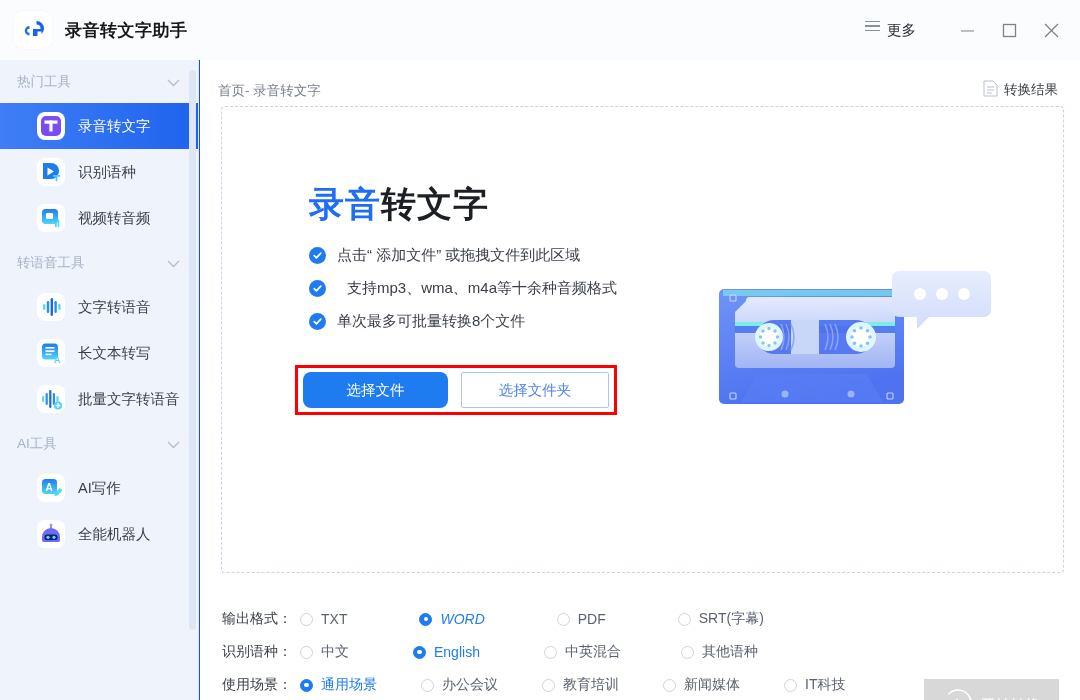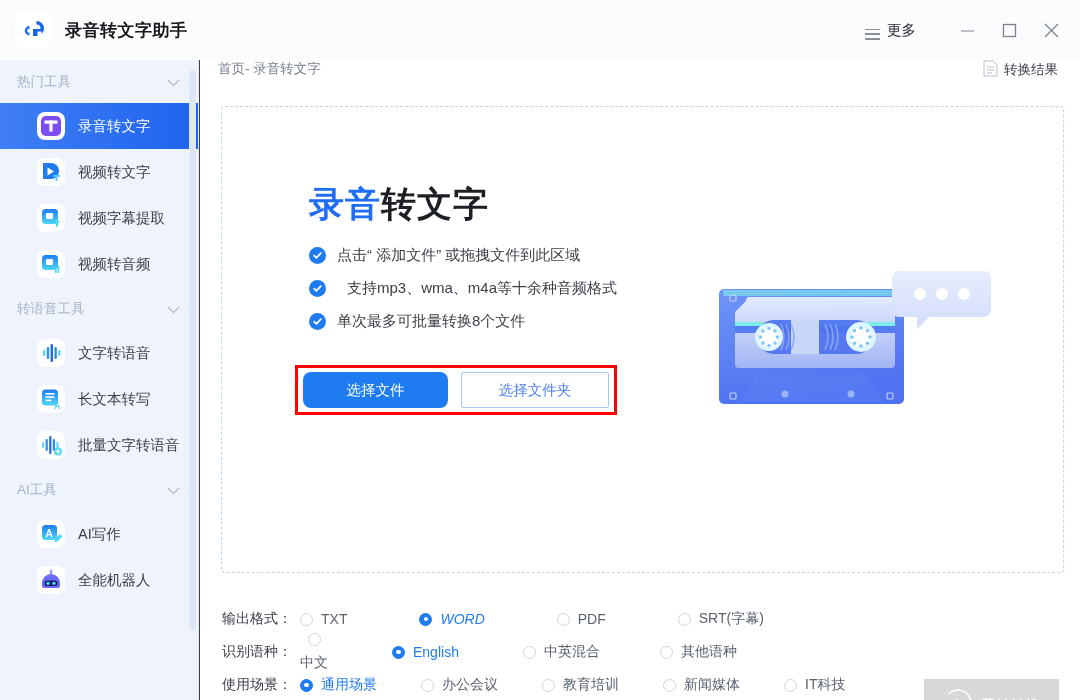--- a/index.html
+++ b/index.html
@@ -5,21 +5,21 @@
   * { box-sizing: border-box; margin: 0; padding: 0; }
   html, body {
     width: 1080px; height: 700px;
     font-family: "Liberation Sans", "DejaVu Sans", sans-serif;
     background: #ffffff;
     overflow: hidden;
   }
   .app {
     position: relative;
     width: 1080px; height: 700px;
-    background: #404040;
+    background: #1d4ed8;
   }
 
   
   .titlebar {
     position: absolute; top: 0; left: 0;
     width: 1080px; height: 60px;
     background: #fbfcfe;
     display: flex; align-items: center;
   }
   .logo-box {
@@ -40,21 +40,21 @@
   }
   .avatar {
     width: 31px; height: 31px; border-radius: 50%;
     background: #dbe7fb;
     display: flex; align-items: flex-end; justify-content: center;
     overflow: hidden;
     border: 2px solid #e8eefb;
   }
   .login-text { font-size: 14.5px; color: #2b2f36; }
   .more-wrap {
-    display: flex; align-items: flex-end; gap: 7px;
+    display: flex; align-items: flex-start; gap: 7px;
     margin-left: 118px;
   }
   .more-text { font-size: 14.5px; color: #2b2f36; }
   .hamburger { display: flex; flex-direction: column; gap: 3px; }
   .hamburger i { display: block; width: 15px; height: 1.6px; background: #8b9099; }
   .hamburger i:nth-child(2) { width: 15px; }
   .wctrls { display: flex; align-items: center; margin-left: 30px; margin-right: 8px; }
   .wbtn {
     width: 42px; height: 40px;
     display: flex; align-items: center; justify-content: center;
@@ -100,21 +100,21 @@
   }
   .nav-label { font-size: 14.5px; color: #3a3f47; white-space: nowrap; }
 
   
   .main {
     position: absolute; top: 60px; left: 200px;
     width: 880px; height: 640px;
     background: #ffffff;
   }
   .crumb-row {
-    height: 40px; display: flex; align-items: flex-start;
+    height: 40px; display: flex; align-items: flex-end;
     padding: 0 22px 0 18px;
   }
   .crumb { font-size: 13.5px; color: #7b8characters; }
   .crumb { color: #79818e; }
   .crumb-spacer { flex: 1; }
   .result-btn {
     display: flex; align-items: center; gap: 6px;
     font-size: 13.5px; color: #3a3f47; cursor: pointer;
   }
 
@@ -286,37 +286,21 @@
 
     <div class="nav-item">
       <span class="nav-icon">
         <svg width="28" height="28" viewBox="0 0 28 28">
           <path d="M6 5 h8 a8 8 0 0 1 0 16 h-8 Z" fill="#1f7cf0"></path>
           <polygon points="10.5,9.5 17,13.5 10.5,17.5" fill="#fff"></polygon>
           <rect x="16" y="17" width="7" height="1.8" fill="#4ecdf7"></rect>
           <rect x="18.6" y="17" width="1.8" height="6" fill="#4ecdf7"></rect>
         </svg>
       </span>
-      <span class="nav-label">视频转文字</span>
-    </div>
-    <div class="nav-item">
-      <span class="nav-icon">
-        <svg width="28" height="28" viewBox="0 0 28 28">
-          <defs>
-              <linearGradient id="g1" x1="0" y1="0" x2="0" y2="1">
-                <stop offset="0" stop-color="#1f7cf0"></stop>
-                <stop offset="1" stop-color="#4fd6f5"></stop>
-              </linearGradient>
-            </defs>
-          <rect x="5" y="5" width="16" height="15" rx="3.5" fill="url(#g1)"></rect>
-          <rect x="9" y="9" width="7" height="6" rx="1.2" fill="#fff"></rect>
-          <path d="M20 15 l3.2 3.5 h-2 v4 h-2.4 v-4 h-2 Z" fill="#4fd6f5"></path>
-        </svg>
-      </span>
-      <span class="nav-label">视频字幕提取</span>
+      <span class="nav-label">识别语种</span>
     </div>
     <div class="nav-item">
       <span class="nav-icon">
         <svg width="28" height="28" viewBox="0 0 28 28">
           <defs>
               <linearGradient id="g2" x1="0" y1="0" x2="0" y2="1">
                 <stop offset="0" stop-color="#1f7cf0"></stop>
                 <stop offset="1" stop-color="#4fd6f5"></stop>
               </linearGradient>
             </defs>
@@ -575,21 +559,21 @@
           <span class="rl">PDF</span>
         </span>
         <span class="radio" style="margin-left:72px;">
           <span class="dot"></span>
           <span class="rl">SRT(字幕)</span>
         </span>
       </div>
 
       <div class="opt-row r2">
         <span class="opt-label">识别语种：</span>
-        <span class="radio" style="margin-left:0px;flex-direction:column;">
+        <span class="radio" style="margin-left:0px;">
           <span class="dot"></span>
           <span class="rl">中文</span>
         </span>
         <span class="radio sel" style="margin-left:64px;">
           <span class="dot"></span>
           <span class="rl">English</span>
         </span>
         <span class="radio" style="margin-left:64px;">
           <span class="dot"></span>
           <span class="rl">中英混合</span>

